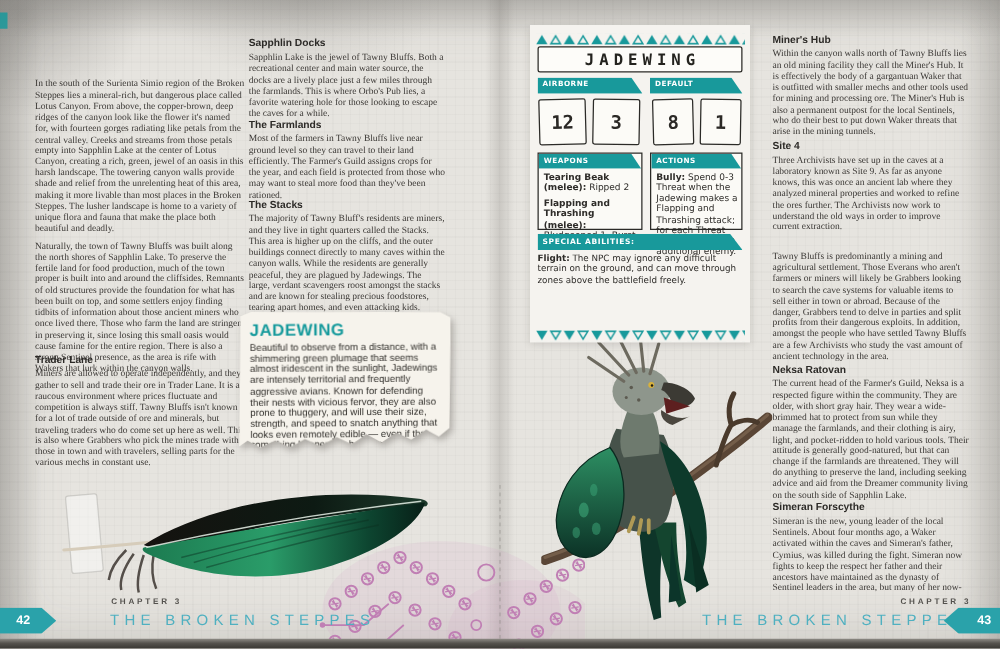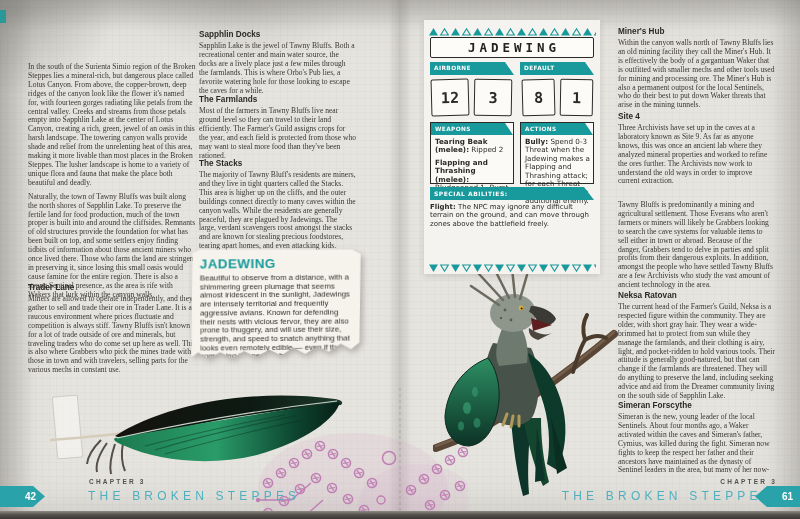--- a/index.html
+++ b/index.html
@@ -64,21 +64,21 @@
     clip-path:polygon(0 0,calc(100% - 10px) 0,100% 100%,0 100%);}
   .sbody{left:6px;top:183px;width:164px;height:60px;overflow:hidden;}
   .sbody .stat-line{font-size:7px;line-height:8.3px;margin-bottom:3px;}
   .tri{position:absolute;left:4px;}
 
   
   .chap{position:absolute;z-index:7;font:bold 6.5px "Liberation Sans",sans-serif;letter-spacing:2.2px;color:#54524e;top:478px;}
   .btitle{position:absolute;z-index:7;font:400 12px "Liberation Sans",sans-serif;letter-spacing:4.2px;color:#4fb0c0;top:489px;}
   .badge{position:absolute;top:486px;width:45px;height:21px;z-index:9;background:#2aa2aa;
     color:#fff;font:bold 10px "Liberation Sans",sans-serif;display:flex;align-items:center;box-sizing:border-box;}
-  .badge-l{left:0;clip-path:polygon(0 0,33px 0,45px 10.5px,33px 21px,0 21px);padding-left:25px;}
+  .badge-l{left:0;clip-path:polygon(0 0,33px 0,45px 10.5px,33px 21px,0 21px);padding-left:13px;}
   .badge-r{left:755px;clip-path:polygon(12px 0,45px 0,45px 21px,12px 21px,0 10.5px);justify-content:flex-end;padding-right:7px;}
 
   .art{position:absolute;z-index:4;}
 </style>
 </head>
 <body>
 
 <div class="spread">
   <div class="tex"></div>
   <div class="vig"></div>
@@ -297,16 +297,16 @@
     <path d="M98,50 L119,57 L100,63 Z" fill="#5d1f1f"></path>
     <path d="M96,60 C104,66 113,68 119,65 L105,72 C98,70 95,65 96,60 Z" fill="#4a463e"></path>
     <circle cx="88" cy="40" r="2.4" fill="#d8b13c"></circle>
       <circle cx="88.6" cy="40.4" r="1" fill="#1e1a14"></circle>
 
     <path d="M74,146 L70,157 M80,148 L78,159 M86,148 L86,158" stroke="#b09a55" stroke-width="3" stroke-linecap="round"></path>
   </svg>
 
   <div class="chap" style="right:23px;">CHAPTER 3</div>
   <div class="btitle" style="right:26px;">THE BROKEN STEPPES</div>
-  <div class="badge badge-r">61</div>
+  <div class="badge badge-r">43</div>
 
   <div class="bottom-strip"></div>
 </div>
 
 </body></html>

